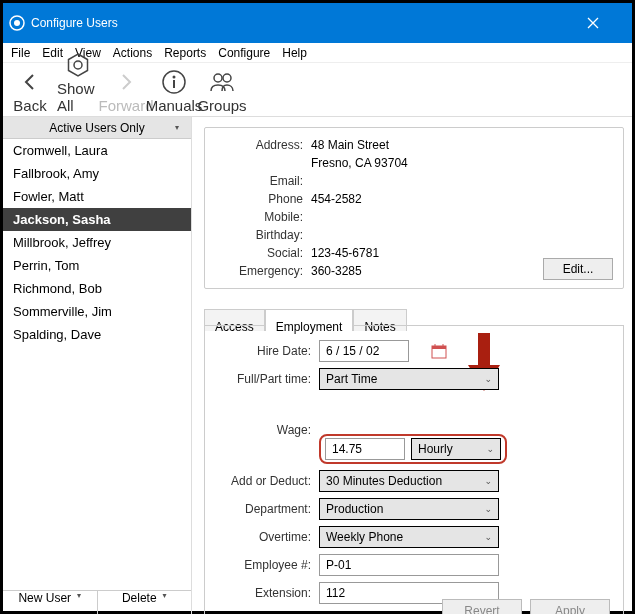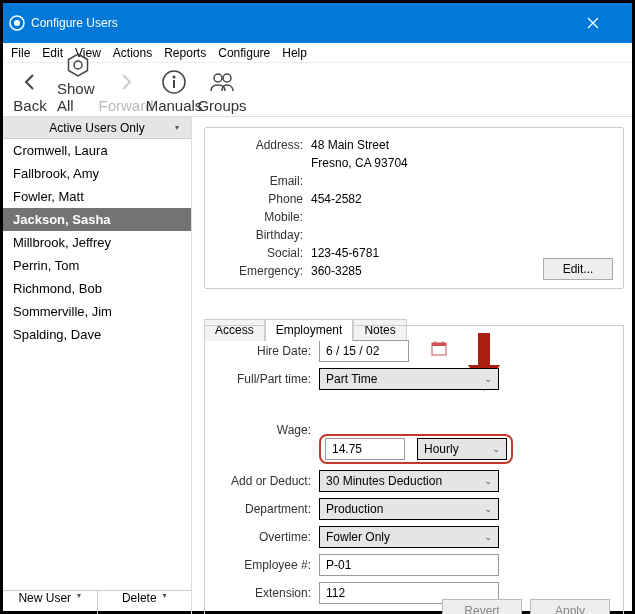--- a/index.html
+++ b/index.html
@@ -14,47 +14,47 @@
   .toolbar { height: 54px; display: flex; align-items: flex-end; gap: 6px; padding: 2px 6px 2px 6px; border-bottom: 1px solid #ddd; }
   .tool { display: flex; flex-direction: column; align-items: center; font-size: 15px; color: #333; width: 42px; }
   .tool.disabled { color: #bbb; }
   .tool .ico { width: 28px; height: 28px; display: flex; align-items: center; justify-content: center; margin-bottom: 1px; }
   .body { display: flex; height: calc(100% - 30px - 20px - 54px - 3px); }
   .sidebar { width: 189px; border-right: 1px solid #ddd; display: flex; flex-direction: column; }
   .filter { height: 22px; background: #e5e5e5; border-bottom: 1px solid #ccc; display: flex; align-items: center; justify-content: center; font-size: 12px; position: relative; }
   .filter .caret { position: absolute; right: 12px; font-size: 8px; color: #555; }
   .userlist { flex: 1; overflow: hidden; font-size: 13px; }
   .user-item { padding: 4px 10px; white-space: nowrap; }
-  .user-item.selected { background: #737373; color: #fff; font-weight: bold; }
+  .user-item.selected { background: #404040; color: #fff; font-weight: bold; }
   .sidebar-footer { height: 28px; border-top: 1px solid #ccc; display: flex; font-size: 12px; }
   .sidebar-footer .fbtn { flex: 1; display: flex; align-items: flex-start; justify-content: center; border-right: 1px solid #ccc; position: relative; }
   .sidebar-footer .fbtn:last-child { border-right: none; }
   .sidebar-footer .fbtn .caret { font-size: 8px; margin-left: 6px; color: #555; }
   .main { flex: 1; padding: 10px 8px 10px 12px; display: flex; flex-direction: column; position: relative; }
   .panel { border: 1px solid #ccc; border-radius: 2px; padding: 8px 10px 8px 10px; }
   .summary { height: 215px; position: relative; }
   .row { display: flex; font-size: 12px; padding: 2px 0; }
   .row .lab { width: 96px; text-align: right; padding-right: 8px; color: #333; }
   .row .val { flex: 1; color: #000; }
   .row .val.bold { font-weight: bold; }
   .edit-btn { position: absolute; right: 10px; bottom: 8px; width: 70px; height: 22px; font-size: 12px; border: 1px solid #aaa; background: #eee; }
   .tabs-wrap { margin-top: 14px; flex: 1; display: flex; flex-direction: column; position: relative; }
   .tabstrip { display: flex; font-size: 12px; height: 22px; }
-  .tab { padding: 3px 10px 0 10px; border: 1px solid #ccc; border-bottom: none; background: #f3f3f3; margin-right: 0; position: relative; top: 16px; }
+  .tab { padding: 10px 10px 0 10px; border: 1px solid #ccc; border-bottom: none; background: #f3f3f3; margin-right: 0; position: relative; top: 6px; }
   .tab.active { background: #fff; z-index: 2; }
   .tabpanel { border: 1px solid #ccc; flex: 1; padding: 14px 12px 10px 12px; position: relative; }
   .form-row { display: flex; align-items: center; font-size: 12px; margin-bottom: 6px; }
   .form-row .flab { width: 102px; text-align: right; padding-right: 8px; color: #333; }
   .ctl-text { height: 22px; border: 1px solid #999; background: #fff; padding: 0 6px; font-size: 12px; display: flex; align-items: center; }
   .ctl-select { height: 22px; border: 1px solid #000000; background: #e5e5e5; padding: 0 6px; font-size: 12px; display: flex; align-items: center; position: relative; }
   .ctl-select .caret { position: absolute; right: 6px; font-size: 9px; color: #555; }
   .w180 { width: 180px; } .w80 { width: 80px; } .w90 { width: 90px; }
-  .date-field { display: flex; align-items: flex-start; gap: 22px; }
+  .date-field { display: flex; align-items: center; gap: 22px; }
   .cal-icon { width: 16px; height: 16px; }
-  .wage-hl { border: 2px solid #c0392b; border-radius: 8px; padding: 2px 4px; display: flex; align-items: center; gap: 12px; margin-top: 38px; }
+  .wage-hl { border: 2px solid #c0392b; border-radius: 8px; padding: 2px 4px; display: flex; align-items: center; gap: 6px; margin-top: 38px; }
   .arrow-annot { position: absolute; left: 272px; top: 216px; pointer-events: none; }
   .footer-btns { position: absolute; right: 14px; bottom: -2px; display: flex; gap: 8px; }
   .footer-btns .btn { width: 80px; height: 24px; border: 1px solid #bbb; background: #eee; font-size: 12px; color: #888; }
   svg { display: block; }
 </style>
 </head>
 <body>
 <div class="frame">
 
 <div class="titlebar">
@@ -258,21 +258,21 @@
         <div class="form-row">
           <span class="flab">Department:</span>
           <div class="ctl-select w180">
                 <span>Production</span>
                 <span class="caret">⌄</span>
               </div>
         </div>
         <div class="form-row">
           <span class="flab">Overtime:</span>
           <div class="ctl-select w180">
-                <span>Fowler Only</span>
+                <span>Weekly Phone</span>
                 <span class="caret">⌄</span>
               </div>
         </div>
         <div class="form-row">
           <span class="flab">Employee #:</span>
           <div class="ctl-text w180">
                 <span>P-01</span>
               </div>
         </div>
         <div class="form-row">

